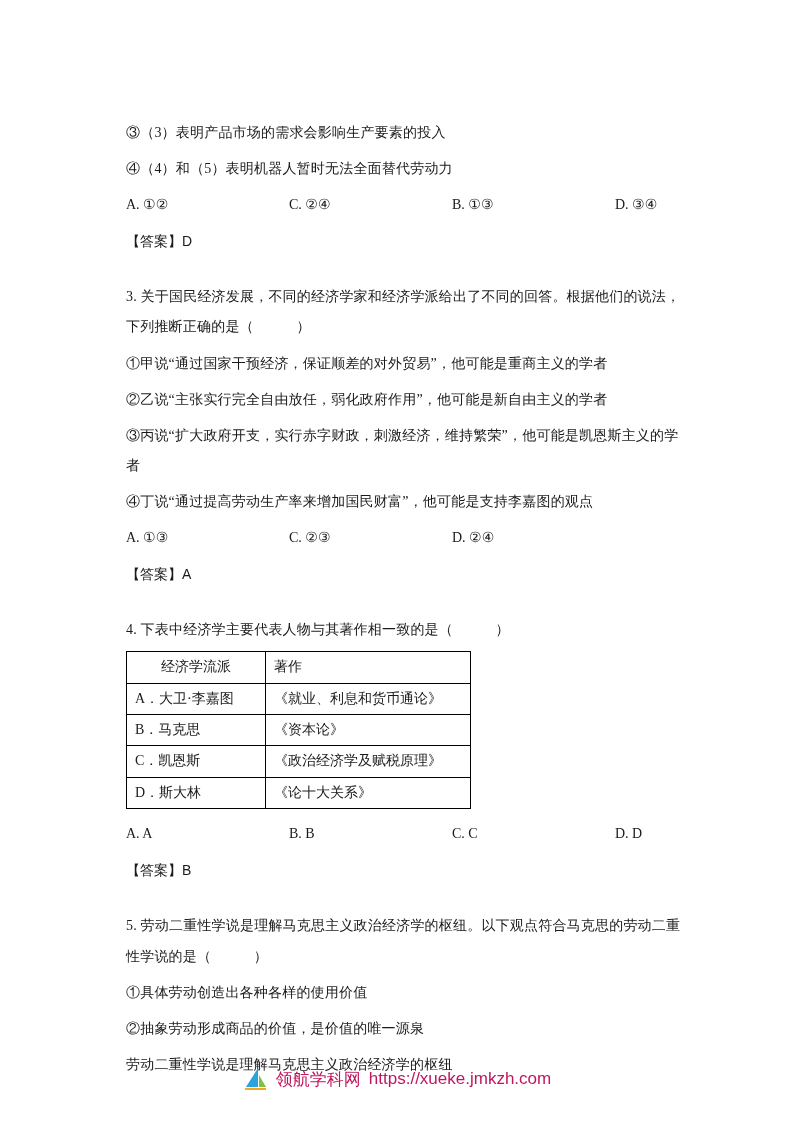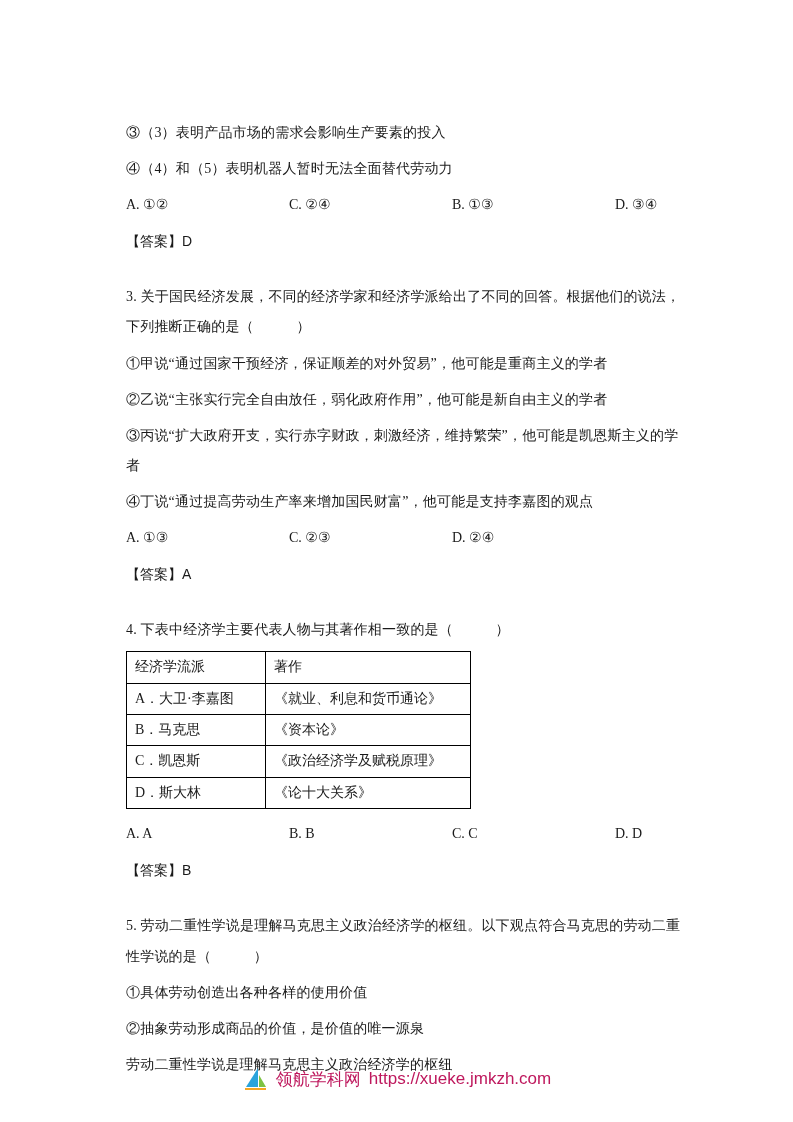--- a/index.html
+++ b/index.html
@@ -53,21 +53,21 @@
     font-size: 14px;
   }
   table.qtable th, table.qtable td {
     border: 1px solid #000000;
     font-weight: normal;
     text-align: left;
     padding: 4px 8px;
     line-height: 1.6;
     vertical-align: middle;
   }
-  table.qtable .col-school { width: 139px; }
+  table.qtable .col-school { width: 139px; text-align: center; }
   table.qtable .col-work  { width: 205px; }
   .footer {
     position: absolute;
     left: 0;
     right: 0;
     bottom: 30px;
     display: flex;
     align-items: center;
     justify-content: center;
     gap: 8px;

